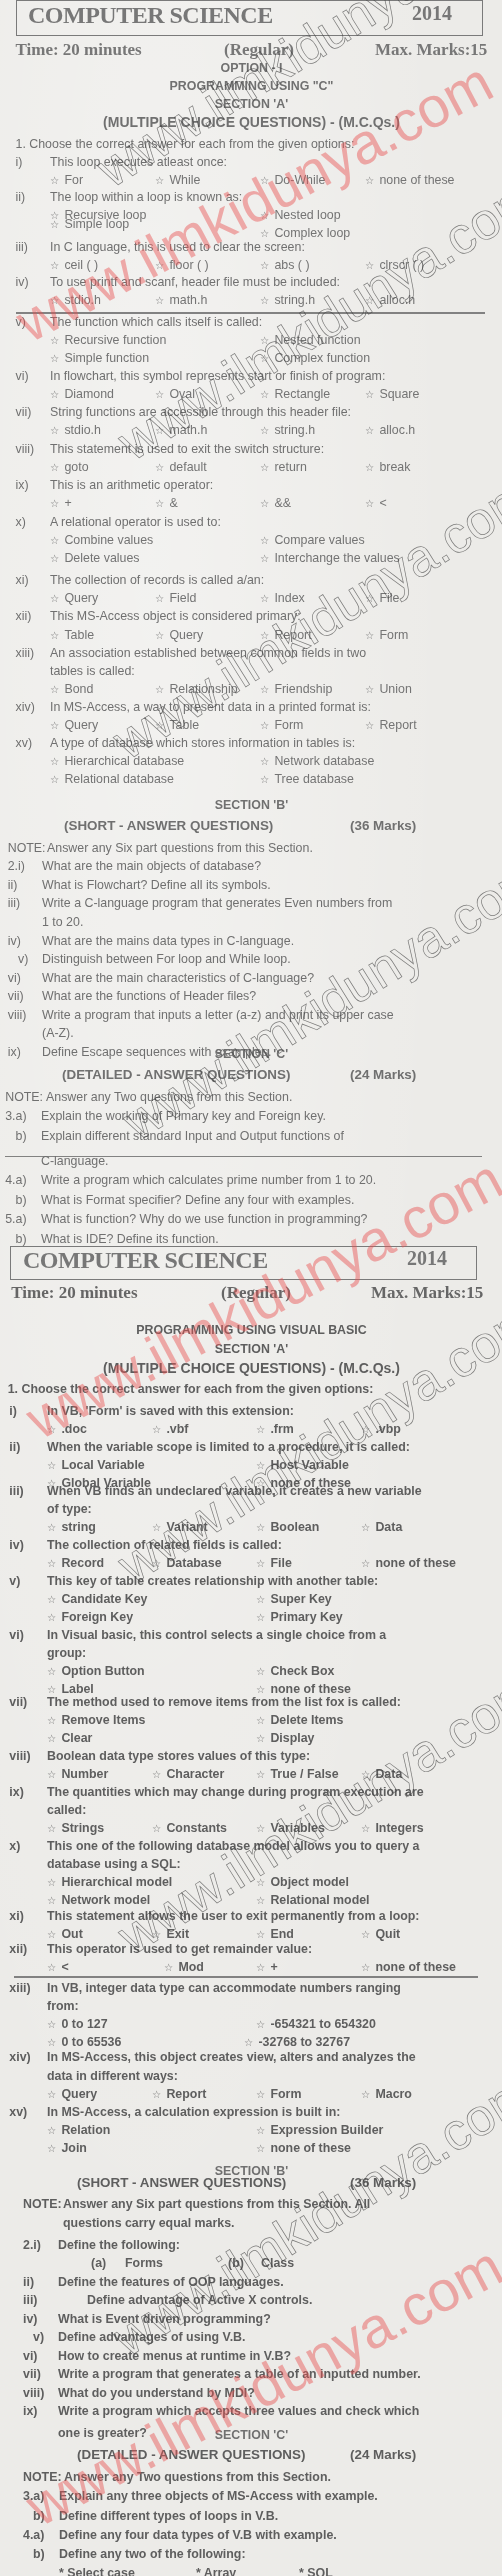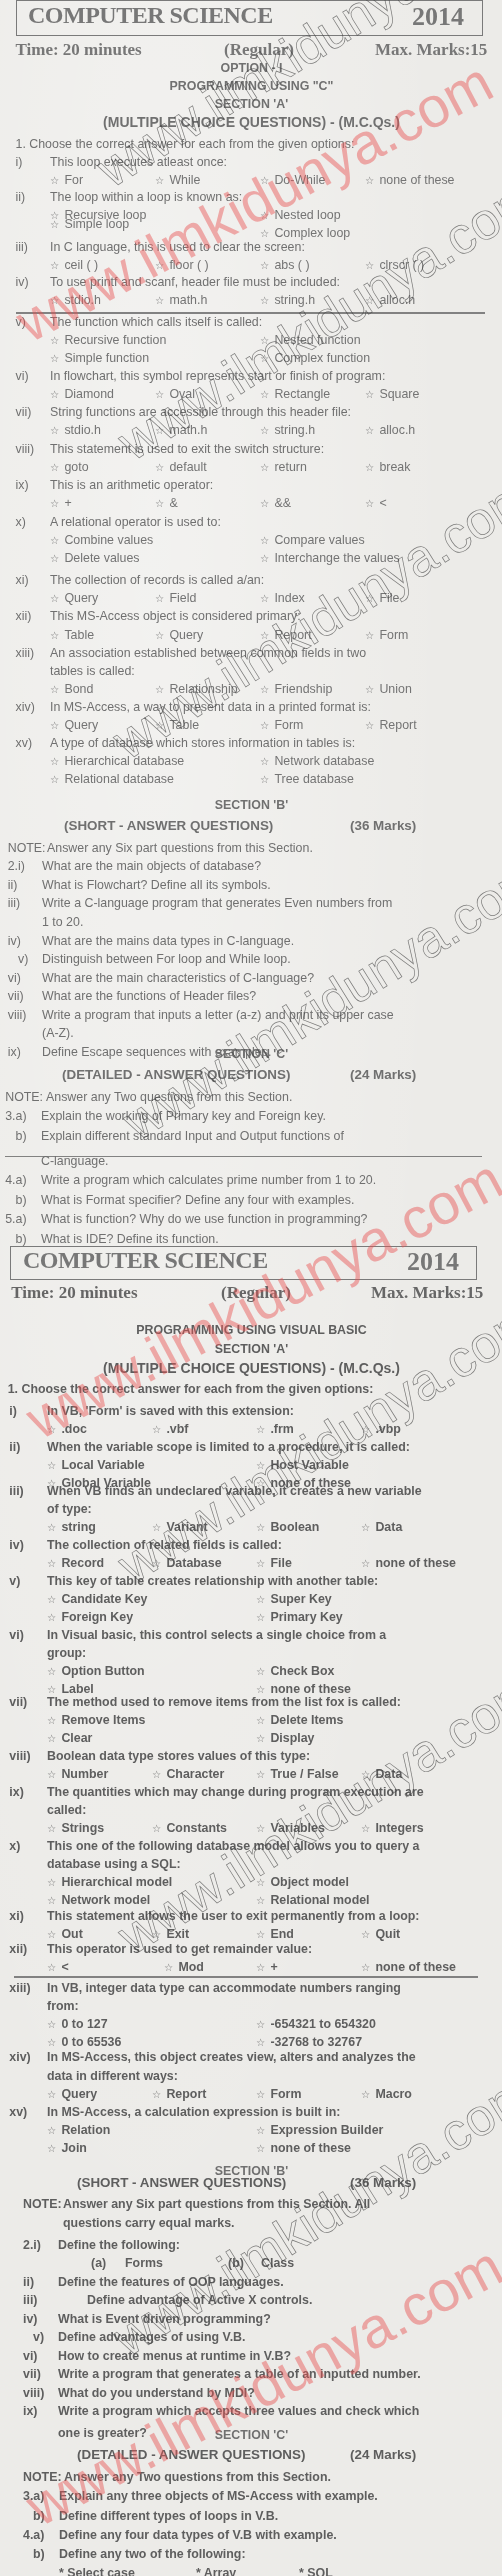--- a/index.html
+++ b/index.html
@@ -35,21 +35,21 @@
     font-family: "Liberation Serif", "DejaVu Serif", serif;
     font-weight: bold;
     font-size: 24px;
     color: #777;
     letter-spacing: -0.5px;
   }
   .hdr-year {
     position: absolute;
     font-family: "Liberation Serif", "DejaVu Serif", serif;
     font-weight: bold;
-    font-size: 26px;
+    font-size: 20px;
     color: #777;
   }
   .meta {
     position: absolute;
     font-family: "Liberation Serif", "DejaVu Serif", serif;
     font-weight: bold;
     font-size: 17px;
     color: #777;
   }
   .center {
@@ -366,21 +366,21 @@
       <div class="opt" style="left:47px; top:1960px;"><span class="star">☆</span><span>&lt;</span></div>
       <div class="opt" style="left:164px; top:1960px;"><span class="star">☆</span><span>Mod</span></div>
       <div class="opt" style="left:256px; top:1960px;"><span class="star">☆</span><span>+</span></div>
       <div class="opt" style="left:361px; top:1960px;"><span class="star">☆</span><span>none of these</span></div>
       <div class="q-num" style="left:9.3px; top:1981px;">xiii)</div>
       <div class="q-text" style="left:47px; top:1981px;">In VB, integer data type can accommodate numbers ranging</div>
       <div class="q-text" style="left:47px; top:1999px;">from:</div>
       <div class="opt" style="left:47px; top:2017px;"><span class="star">☆</span><span>0 to 127</span></div>
       <div class="opt" style="left:256px; top:2017px;"><span class="star">☆</span><span>-654321 to 654320</span></div>
       <div class="opt" style="left:47px; top:2035px;"><span class="star">☆</span><span>0 to 65536</span></div>
-      <div class="opt" style="left:256px; top:2035px;"><span class="star">☆</span><span>-32768 to 32767</span></div>
+      <div class="opt" style="left:244px; top:2035px;"><span class="star">☆</span><span>-32768 to 32767</span></div>
       <div class="q-num" style="left:9.3px; top:2050px;">xiv)</div>
       <div class="q-text" style="left:47px; top:2050px;">In MS-Access, this object creates view, alters and analyzes the</div>
       <div class="q-text" style="left:47px; top:2069px;">data in different ways:</div>
       <div class="opt" style="left:47px; top:2087px;"><span class="star">☆</span><span>Query</span></div>
       <div class="opt" style="left:152px; top:2087px;"><span class="star">☆</span><span>Report</span></div>
       <div class="opt" style="left:256px; top:2087px;"><span class="star">☆</span><span>Form</span></div>
       <div class="opt" style="left:361px; top:2087px;"><span class="star">☆</span><span>Macro</span></div>
       <div class="q-num" style="left:9.3px; top:2105px;">xv)</div>
       <div class="q-text" style="left:47px; top:2105px;">In MS-Access, a calculation expression is built in:</div>
       <div class="opt" style="left:47px; top:2123px;"><span class="star">☆</span><span>Relation</span></div>

